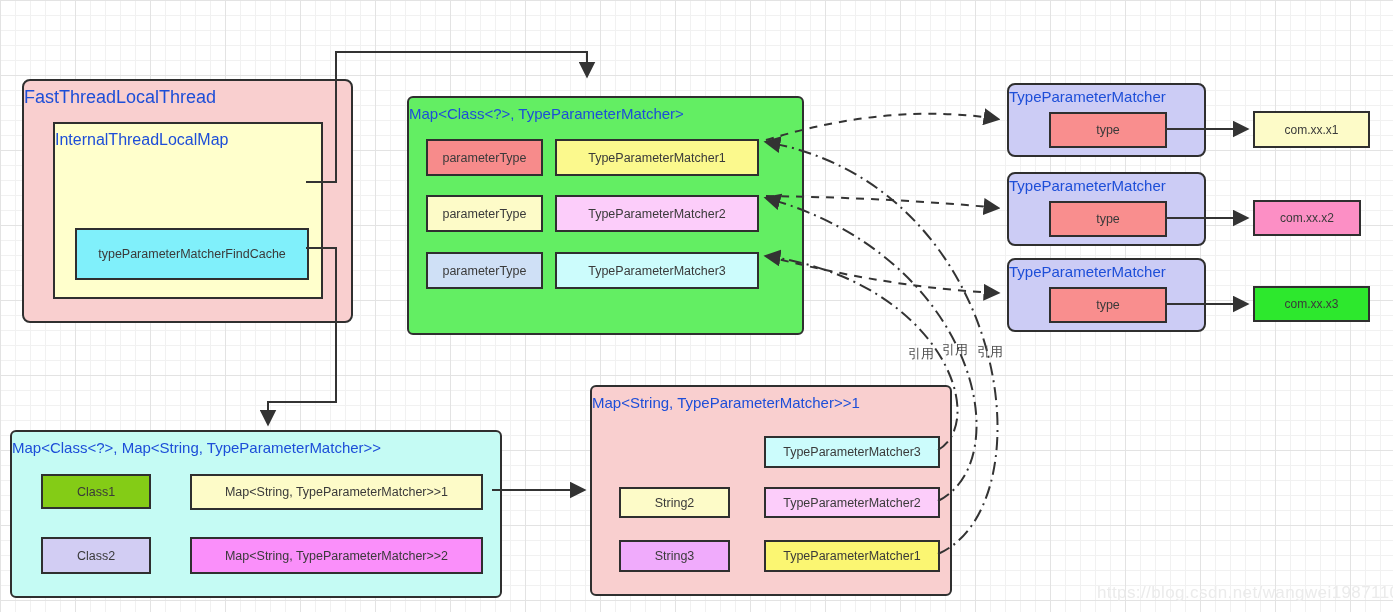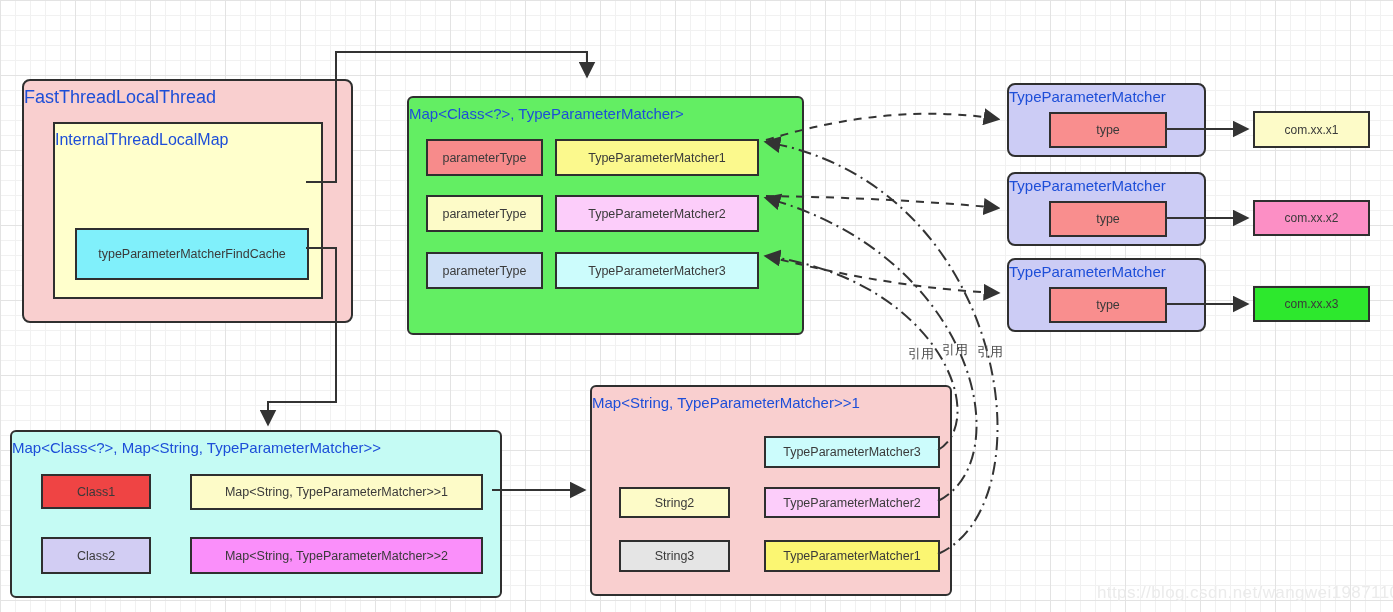--- a/index.html
+++ b/index.html
@@ -71,37 +71,37 @@
   <div class="cell" style="left: 1253px; top: 111px; width: 117px; height: 37px; font-size: 12px; background-color: rgb(253, 251, 200);">
       <span>com.xx.x1</span>
     </div>
 
   <div class="node rounded" style="left: 1007px; top: 172px; width: 199px; height: 74px; background-color: rgb(204, 204, 245);">
     <div class="node-title" style="padding-top:3px;">TypeParameterMatcher</div>
     <div class="cell" style="left: 40px; top: 27px; width: 118px; height: 36px; background-color: rgb(249, 142, 142);">
         <span>type</span>
       </div>
   </div>
-  <div class="cell" style="left: 1253px; top: 200px; width: 117px; height: 36px; font-size: 12px; background-color: rgb(252, 143, 197);">
+  <div class="cell" style="left: 1253px; top: 200px; width: 108px; height: 36px; font-size: 12px; background-color: rgb(252, 143, 197);">
       <span>com.xx.x2</span>
     </div>
 
   <div class="node rounded" style="left: 1007px; top: 258px; width: 199px; height: 74px; background-color: rgb(204, 204, 245);">
     <div class="node-title" style="padding-top:3px;">TypeParameterMatcher</div>
     <div class="cell" style="left: 40px; top: 27px; width: 118px; height: 36px; background-color: rgb(249, 142, 142);">
         <span>type</span>
       </div>
   </div>
   <div class="cell" style="left: 1253px; top: 286px; width: 117px; height: 36px; font-size: 12px; background-color: rgb(45, 232, 45);">
       <span>com.xx.x3</span>
     </div>
 
   <div class="node" style="left: 10px; top: 430px; width: 492px; height: 168px; border-radius: 6px; background-color: rgb(197, 251, 244);">
     <div class="node-title">Map&lt;Class&lt;?&gt;, Map&lt;String, TypeParameterMatcher&gt;&gt;</div>
-    <div class="cell" style="left: 29px; top: 42px; width: 110px; height: 35px; background-color: #ef4444;">
+    <div class="cell" style="left: 29px; top: 42px; width: 110px; height: 35px; background-color: #84cc16;">
         <span>Class1</span>
       </div>
     <div class="cell" style="left: 178px; top: 42px; width: 293px; height: 36px; background-color: rgb(253, 251, 200);">
         <span>Map&lt;String, TypeParameterMatcher&gt;&gt;1</span>
       </div>
     <div class="cell" style="left: 29px; top: 105px; width: 110px; height: 37px; background-color: rgb(210, 205, 243);">
         <span>Class2</span>
       </div>
     <div class="cell" style="left: 178px; top: 105px; width: 293px; height: 37px; background-color: rgb(250, 143, 250);">
         <span>Map&lt;String, TypeParameterMatcher&gt;&gt;2</span>
@@ -112,21 +112,21 @@
     <div class="node-title">Map&lt;String, TypeParameterMatcher&gt;&gt;1</div>
     <div class="cell" style="left: 172px; top: 49px; width: 176px; height: 32px; background-color: rgb(204, 252, 252);">
         <span>TypeParameterMatcher3</span>
       </div>
     <div class="cell" style="left: 27px; top: 100px; width: 111px; height: 31px; background-color: rgb(253, 251, 200);">
         <span>String2</span>
       </div>
     <div class="cell" style="left: 172px; top: 100px; width: 176px; height: 31px; background-color: rgb(252, 205, 250);">
         <span>TypeParameterMatcher2</span>
       </div>
-    <div class="cell" style="left: 27px; top: 153px; width: 111px; height: 32px; background-color: #e5e5e5;">
+    <div class="cell" style="left: 27px; top: 153px; width: 111px; height: 32px; background-color: #f0abfc;">
         <span>String3</span>
       </div>
     <div class="cell" style="left: 172px; top: 153px; width: 176px; height: 32px; background-color: rgb(251, 246, 114);">
         <span>TypeParameterMatcher1</span>
       </div>
   </div>
 
   <svg class="edge-layer" width="1393" height="612" viewBox="0 0 1393 612">
     <defs>
       <marker id="arr" viewBox="0 0 10 10" refX="8.5" refY="5" markerWidth="8.5" markerHeight="8.5" orient="auto-start-reverse">

